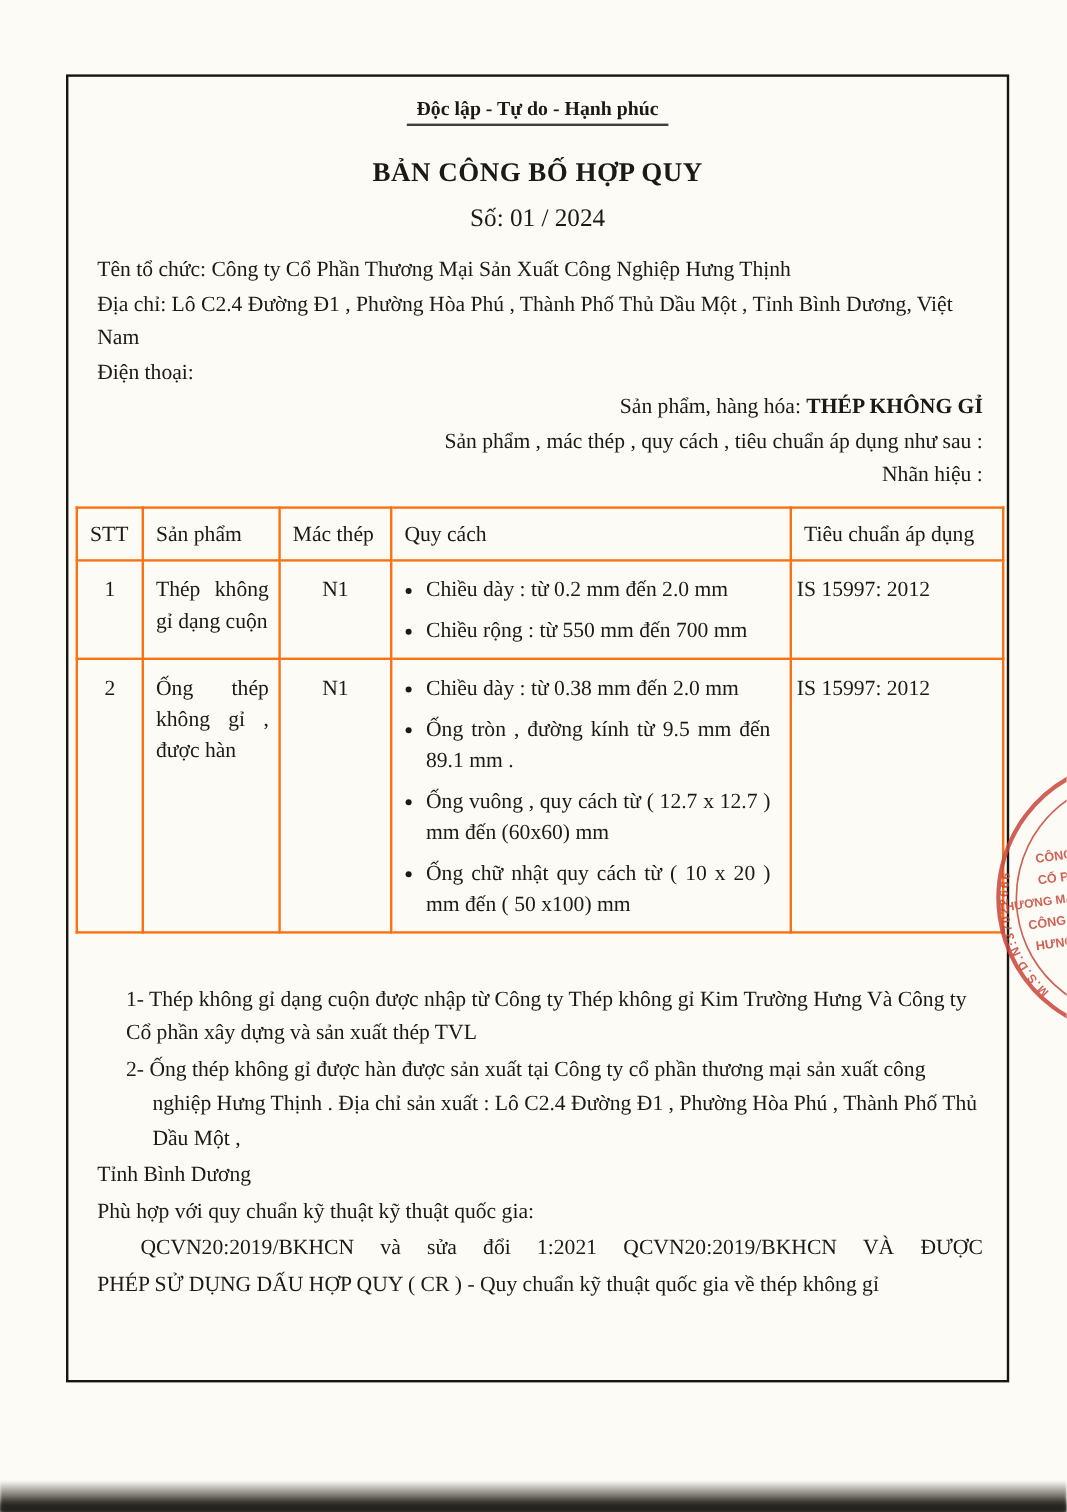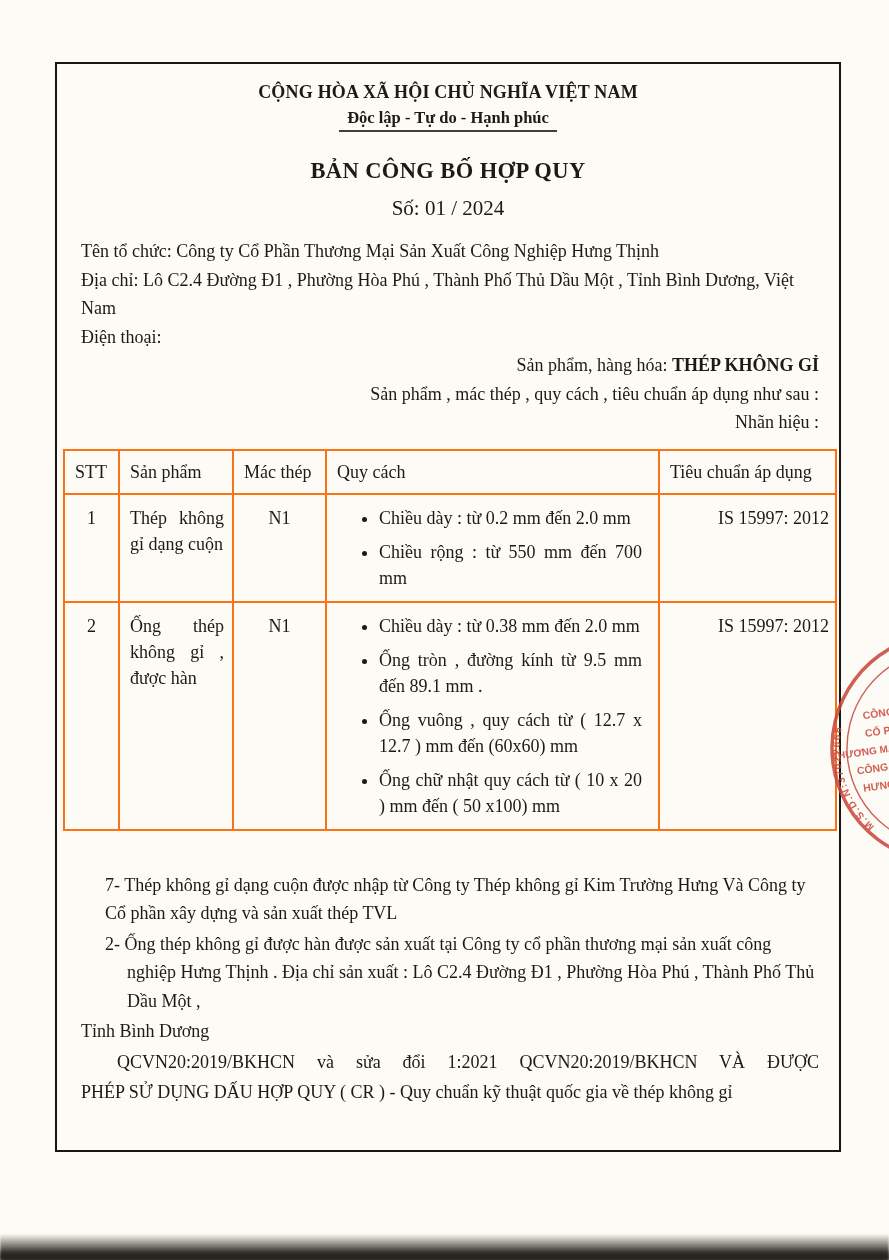--- a/index.html
+++ b/index.html
@@ -36,24 +36,24 @@
   table.products th, table.products td { border:2px solid #f97316; }
   table.products th {
     font-weight:normal; text-align:left; padding:8px 6px 8px 10px; height:42px;
     vertical-align:middle;
   }
   th.th-qc { padding-left:14px; }
   table.products td { vertical-align:top; padding-top:10px; padding-bottom:10px; }
   td.td-stt { text-align:center; }
   td.td-sp  { text-align:justify; padding-left:10px; padding-right:8px; }
   td.td-mt  { text-align:center; }
-  td.td-qc ul { margin:0 12px 0 52px; }
+  td.td-qc ul { margin:0 12px 0 28px; }
   td.td-qc li { margin-bottom:8px; text-align:justify; padding-right:4px; }
   td.td-qc li:last-child { margin-bottom:0; }
-  td.td-tc { padding-left:16px; padding-right:6px;text-align:right; }
+  td.td-tc { padding-left:4px; padding-right:6px; }
 
   .notes { margin:40px 14px 0 18px; font-size:18px; line-height:28.5px; }
   .notes p { margin:0 0 2px 0; }
   .note-hang1 { margin-left:24px !important; }
   .note-hang2 { margin-left:24px !important; padding-left:22px; text-indent:-22px; }
   .final-line1 { text-indent:36px; text-align:justify; text-align-last:justify; }
   .final-line2 { text-align:justify; }
 
   
   .stamp {
@@ -75,21 +75,20 @@
     position:absolute; left:0; right:0; bottom:-2px; height:10px;
     background:#26241f; filter:blur(2px);
   }
 </style>
 </head>
 <body>
 
 <div class="page">
   <div class="doc-frame">
 
-    <div class="nat-header">CỘNG HÒA XÃ HỘI CHỦ NGHĨA VIỆT NAM</div>
     <div class="nat-motto">
       <span>Độc lập - Tự do - Hạnh phúc</span>
     </div>
 
     <div class="doc-title">BẢN CÔNG BỐ HỢP QUY</div>
     <div class="doc-number">Số: 01 / 2024</div>
 
     <div class="body-text">
       <p>Tên tổ chức: Công ty Cổ Phần Thương Mại Sản Xuất Công Nghiệp Hưng Thịnh</p>
       <p>Địa chỉ: Lô C2.4 Đường Đ1 , Phường Hòa Phú , Thành Phố Thủ Dầu Một , Tỉnh Bình Dương, Việt Nam</p>
@@ -140,23 +139,24 @@
               <li>Ống vuông , quy cách từ ( 12.7 x 12.7 ) mm đến (60x60) mm</li>
               <li>Ống chữ nhật quy cách từ ( 10 x 20 ) mm đến ( 50 x100) mm</li>
             </ul>
           </td>
           <td class="td-tc">IS 15997: 2012</td>
         </tr>
       </tbody>
     </table>
 
     <div class="notes">
-      <p class="note-hang1">7- Thép không gỉ dạng cuộn được nhập từ Công ty Thép không gỉ Kim Trường Hưng Và Công ty Cổ phần xây dựng và sản xuất thép TVL</p>
+      <p class="note-hang1">1- Thép không gỉ dạng cuộn được nhập từ Công ty Thép không gỉ Kim Trường Hưng Và Công ty Cổ phần xây dựng và sản xuất thép TVL</p>
       <p class="note-hang2">2- Ống thép không gỉ được hàn được sản xuất tại Công ty cổ phần thương mại sản xuất công nghiệp Hưng Thịnh . Địa chỉ sản xuất : Lô C2.4 Đường Đ1 , Phường Hòa Phú , Thành Phố Thủ Dầu Một ,</p>
       <p>Tỉnh Bình Dương</p>
+      <p>Phù hợp với quy chuẩn kỹ thuật kỹ thuật quốc gia:</p>
       <p class="final-line1">QCVN20:2019/BKHCN và sửa đổi 1:2021 QCVN20:2019/BKHCN VÀ ĐƯỢC</p>
       <p class="final-line2">PHÉP SỬ DỤNG DẤU HỢP QUY ( CR ) -  Quy chuẩn kỹ thuật quốc gia về thép không gỉ</p>
     </div>
 
   </div>
 
   <div class="stamp">
     <svg viewBox="0 0 240 240" width="240" height="240">
       <defs>
         <path id="arcLeft" d="M 45 195 A 106 106 0 0 1 45 45"></path>

